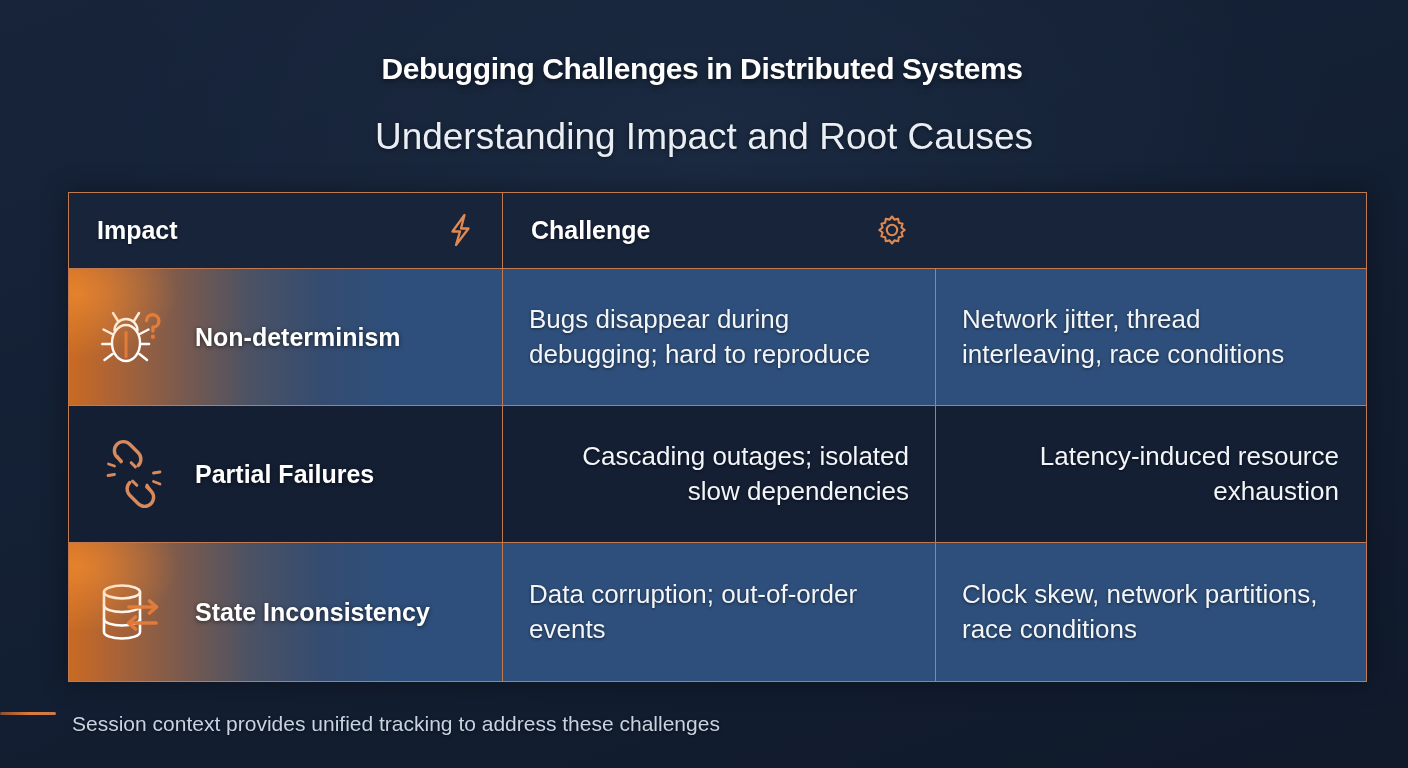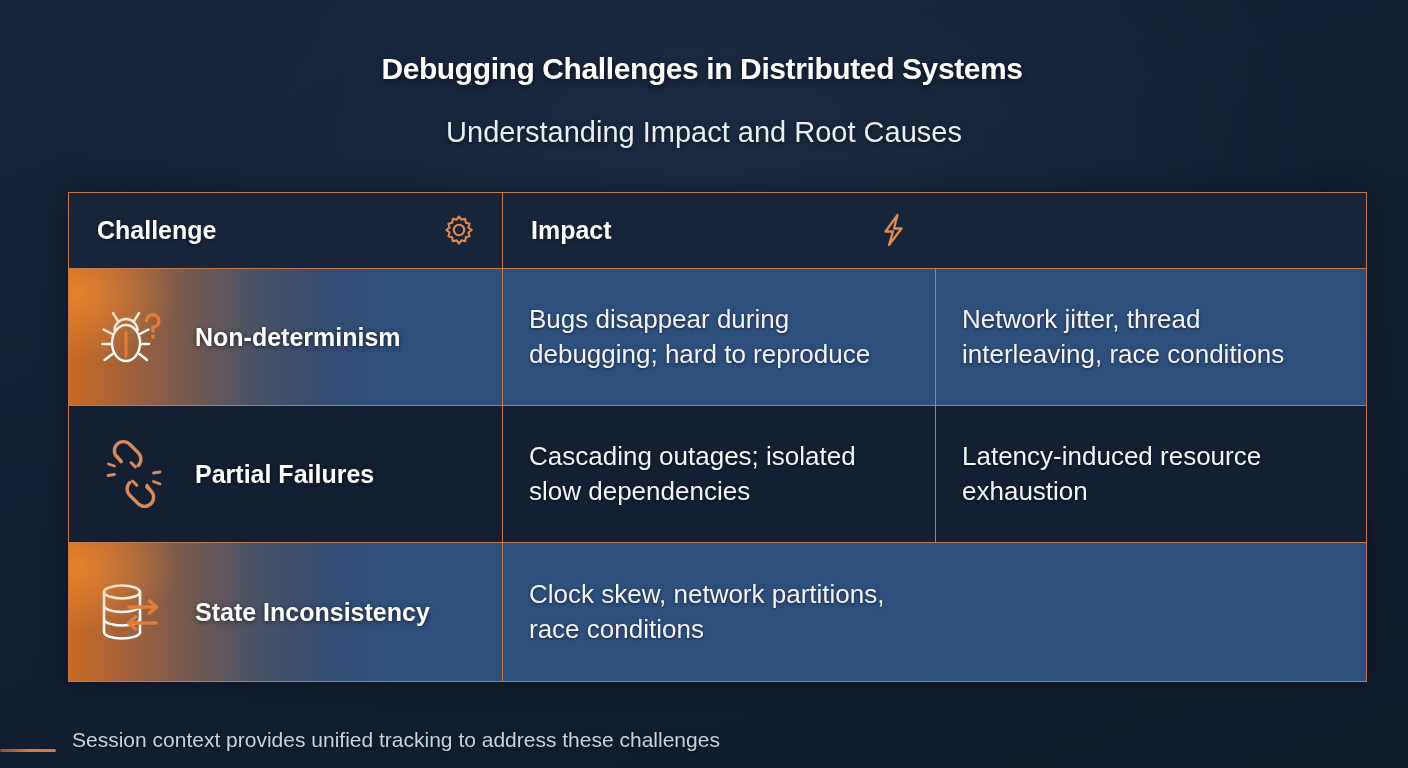--- a/index.html
+++ b/index.html
@@ -21,21 +21,21 @@
   .title {
     position:absolute; top:52px; left:0; width:1404px;
     text-align:center;
     font-size:30px; font-weight:bold; letter-spacing:-0.4px;
     color:#ffffff;
     text-shadow:0 2px 6px rgba(0,0,0,.55);
   }
   .subtitle {
     position:absolute; top:116px; left:0; width:1408px;
     text-align:center;
-    font-size:29px; font-weight:normal;
+    font-size:37px; font-weight:normal;
     color:#e9edf4;
     text-shadow:0 1px 4px rgba(0,0,0,.5);
   }
 
   
   .table {
     position:absolute;
     left:68px; top:192px;
     width:1299px; height:490px;
     border:1.5px solid #c1794f;
@@ -44,21 +44,21 @@
   }
   .row { display:flex; width:100%; position:relative; }
   .row + .row { border-top:1.5px solid #c1794f; }
 
   .head-row { height:75px; background:#18243a; }
   .data-row { height:138px; }
   .data-row:last-child { height:140px; }
 
   
   .row-blue  { background:#2e4f7b; }
-  .row-dark  { background:#141f33; }
+  .row-dark  { background:#141f33;text-align:right; }
 
   
   .row-blue .cell-challenge {
     background:linear-gradient(90deg,
         #c96a22 0%,
         #b06434 9%,
         #7a5a4e 26%,
         #4b5264 42%,
         #354c70 58%,
         #2e4f7b 75%,
@@ -100,21 +100,21 @@
   }
   .body-text {
     font-size:26px; color:#f2f5f9; line-height:1.35;
     text-shadow:0 1px 3px rgba(0,0,0,.55);
   }
 
   
   .footer {
     position:absolute; left:0; top:712px;
     width:1408px; height:40px;
-    display:flex; align-items:flex-end;
+    display:flex; align-items:flex-start;
   }
   .footer-dash {
     width:56px; height:3px; flex:0 0 56px;
     background:linear-gradient(90deg,#8a5030 0%, #e07b3a 55%, #c87a4e 100%);
     border-radius:2px;
   }
   .footer-text {
     margin-left:16px;
     font-size:21px; color:#c8d2e0;
     text-shadow:0 1px 3px rgba(0,0,0,.5);
@@ -124,36 +124,36 @@
 <body>
 
 <div class="stage">
 
   <div class="title">Debugging Challenges in Distributed Systems</div>
   <div class="subtitle">Understanding Impact and Root Causes</div>
 
   <div class="table">
 
     <div class="row head-row">
+
+      <div class="cell cell-impact head-cell">
+        <span class="head-label">Impact</span>
+        <span class="head-icon">
+          <svg width="36" height="38" viewBox="0 0 36 38" fill="none" stroke="#e08a52" stroke-width="2.3" stroke-linecap="round" stroke-linejoin="round">
+            <path d="M22.5 4 10.5 20.5 18 20.5 14 34 26.5 17.5 19 17.5 Z"></path>
+          </svg>
+        </span>
+      </div>
 
       <div class="cell cell-challenge head-cell">
         <span class="head-label">Challenge</span>
         <span class="head-icon">
           <svg width="38" height="38" viewBox="0 0 38 38" fill="none" stroke="#e08a52" stroke-width="2.1" stroke-linecap="round" stroke-linejoin="round">
             <circle cx="19" cy="19" r="5.2"></circle>
             <path d="M19 5.5 16.6 8.6 12.8 7.8 12.2 11.7 8.4 12.8 9.6 16.5 6.3 19 9.6 21.5 8.4 25.2 12.2 26.3 12.8 30.2 16.6 29.4 19 32.5 21.4 29.4 25.2 30.2 25.8 26.3 29.6 25.2 28.4 21.5 31.7 19 28.4 16.5 29.6 12.8 25.8 11.7 25.2 7.8 21.4 8.6 Z"></path>
-          </svg>
-        </span>
-      </div>
-
-      <div class="cell cell-impact head-cell">
-        <span class="head-label">Impact</span>
-        <span class="head-icon">
-          <svg width="36" height="38" viewBox="0 0 36 38" fill="none" stroke="#e08a52" stroke-width="2.3" stroke-linecap="round" stroke-linejoin="round">
-            <path d="M22.5 4 10.5 20.5 18 20.5 14 34 26.5 17.5 19 17.5 Z"></path>
           </svg>
         </span>
       </div>
 
     </div>
 
     <div class="row data-row row-blue">
       <div class="cell cell-challenge">
         <div class="challenge-inner">
           <span class="challenge-icon">
@@ -229,20 +229,23 @@
                 <path d="M33 33h27"></path>
                 <path d="M53.5 27 60.5 33 53.5 39"></path>
                 <path d="M60 49H33"></path>
                 <path d="M39.5 43 32.5 49 39.5 55"></path>
               </g>
             </svg>
           </span>
           <span class="challenge-label">State Inconsistency</span>
         </div>
       </div>
+      <div class="cell cell-impact">
+        <span class="body-text">Data corruption; out-of-order events</span>
+      </div>
       <div class="cell cell-cause">
         <span class="body-text">Clock skew, network partitions, race conditions</span>
       </div>
     </div>
 
   </div>
 
   <div class="footer">
     <span class="footer-dash"></span>
     <span class="footer-text">Session context provides unified tracking to address these challenges</span>

